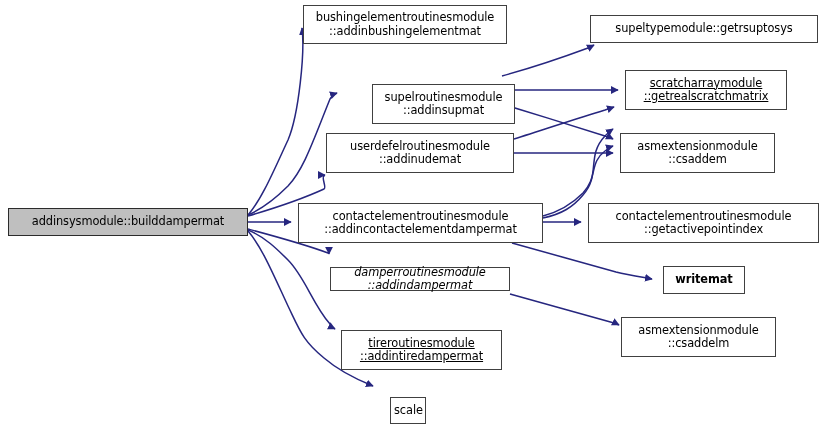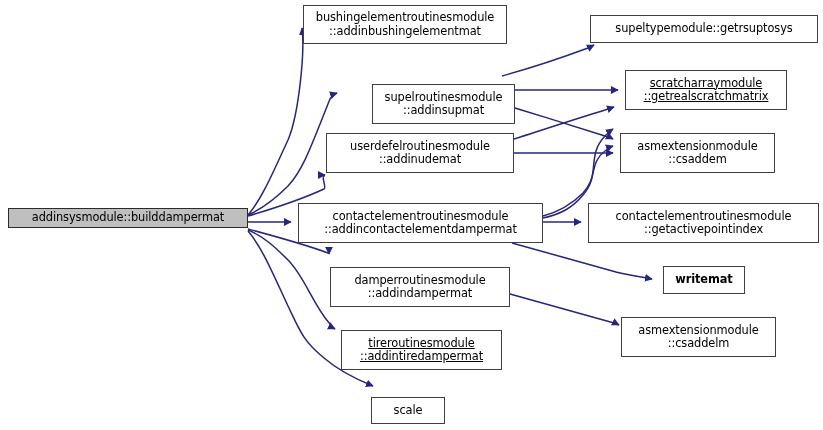--- a/index.html
+++ b/index.html
@@ -77,34 +77,34 @@
         <path d="M514,139 C543,130 575,119 605,110 C608,109 611,108 614,107" fill="none" stroke="#26267f" stroke-width="1.5" marker-end="url(#arrowhead)"></path>
         <path d="M514,153 L613,153" fill="none" stroke="#26267f" stroke-width="1.5" marker-end="url(#arrowhead)"></path>
         <path d="M543,218 C562,214 573,207 583,195 C601,175 586,156 605,136 C608,133 610,131 613,129" fill="none" stroke="#26267f" stroke-width="1.5" marker-end="url(#arrowhead)"></path>
         <path d="M543,216 C562,211 573,203 583,193 C598,177 589,163 605,151 C608,149 610,147 613,146" fill="none" stroke="#26267f" stroke-width="1.5" marker-end="url(#arrowhead)"></path>
         <path d="M543,222 L581,222" fill="none" stroke="#26267f" stroke-width="1.5" marker-end="url(#arrowhead)"></path>
         <path d="M512,243 C544,252 584,263 616,272 C628,275 641,277 652,279" fill="none" stroke="#26267f" stroke-width="1.5" marker-end="url(#arrowhead)"></path>
         <path d="M510,294 C542,303 582,314 614,323 C616,324 617,324 619,325" fill="none" stroke="#26267f" stroke-width="1.5" marker-end="url(#arrowhead)"></path>
       </g>
   </svg>
   <div id="nodes-group">
-      <div class="node root" style="left: 8px; top: 208px; width: 240px; height: 20px;"><span class="label">addinsysmodule::builddampermat</span></div>
+      <div class="node root" style="left: 8px; top: 208px; width: 240px; height: 28px;"><span class="label">addinsysmodule::builddampermat</span></div>
       <div class="node" style="left: 303px; top: 5px; width: 204px; height: 39px;"><span class="label">bushingelementroutinesmodule
 ::addinbushingelementmat</span></div>
       <div class="node" style="left: 339px; top: 84px; width: 143px; height: 40px; margin-left: 33px;"><span class="label">supelroutinesmodule
 ::addinsupmat</span></div>
       <div class="node" style="left: 326px; top: 133px; width: 188px; height: 40px;"><span class="label">userdefelroutinesmodule
 ::addinudemat</span></div>
       <div class="node" style="left: 298px; top: 203px; width: 245px; height: 40px;"><span class="label">contactelementroutinesmodule
 ::addincontactelementdampermat</span></div>
-      <div class="node" style="left: 330px; top: 267px; width: 180px; height: 40px;"><span class="label">damperroutinesmodule
+      <div class="node" style="left: 330px; top: 267px; width: 180px; height: 24px; font-style: italic;"><span class="label">damperroutinesmodule
 ::addindampermat</span></div>
       <div class="node" style="left: 341px; top: 330px; width: 161px; height: 40px; text-decoration: underline;"><span class="label">tireroutinesmodule
 ::addintiredampermat</span></div>
-      <div class="node" style="left: 371px; top: 397px; width: 74px; height: 27px;"><span class="label">scale</span></div>
+      <div class="node" style="left: 390px; top: 397px; width: 36px; height: 27px;"><span class="label">scale</span></div>
       <div class="node" style="left: 590px; top: 15px; width: 228px; height: 28px;"><span class="label">supeltypemodule::getrsuptosys</span></div>
       <div class="node" style="left: 625px; top: 70px; width: 162px; height: 40px; text-decoration: underline;"><span class="label">scratcharraymodule
 ::getrealscratchmatrix</span></div>
       <div class="node" style="left: 620px; top: 133px; width: 155px; height: 40px;"><span class="label">asmextensionmodule
 ::csaddem</span></div>
       <div class="node" style="left: 588px; top: 203px; width: 231px; height: 40px;"><span class="label">contactelementroutinesmodule
 ::getactivepointindex</span></div>
       <div class="node" style="left: 663px; top: 266px; width: 82px; height: 28px; font-weight: bold;"><span class="label">writemat</span></div>
       <div class="node" style="left: 621px; top: 317px; width: 155px; height: 40px;"><span class="label">asmextensionmodule
 ::csaddelm</span></div>

